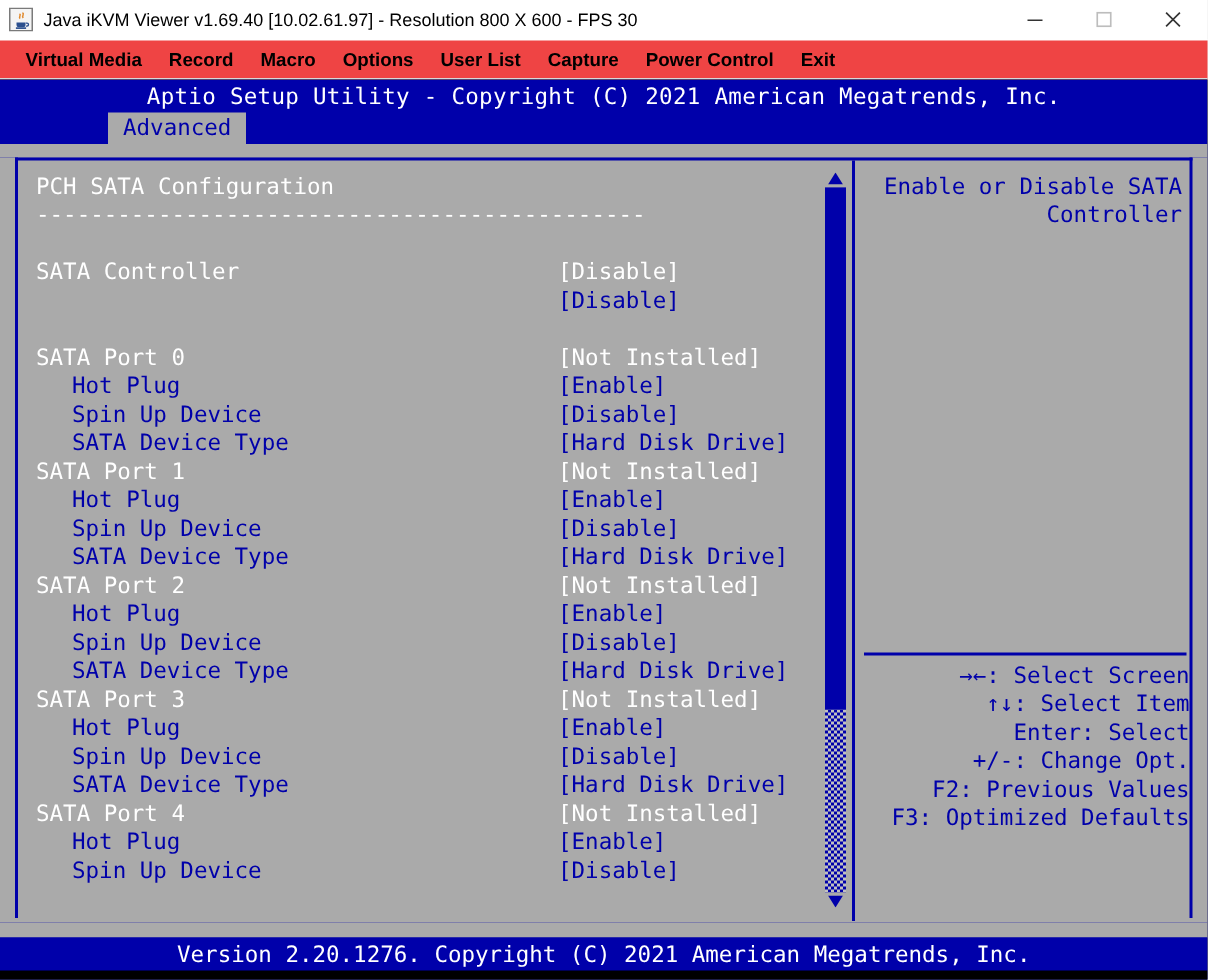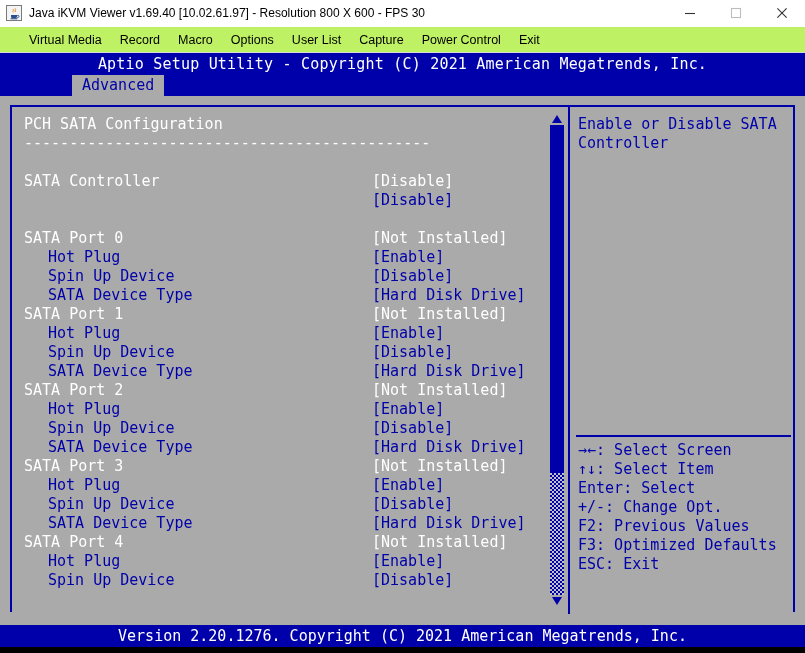--- a/index.html
+++ b/index.html
@@ -55,26 +55,27 @@
     display: flex;
     align-items: center;
     justify-content: center;
     flex: 0 0 auto;
   }
   .win-btn svg { display: block; }
 
   
   #menu-bar {
     height: 25px;
-    background: #bef264;
+    background: #ef4444;
     display: flex;
     align-items: center;
     flex: 0 0 auto;
     border-bottom: 1px solid #d8d8d8;
-    padding-left: 20px;
+    padding-left: 8px;
+    font-weight: bold;
   }
   .menu-item {
     font-size: 12.5px;
     color: #000000;
     padding: 3px 9px;
     white-space: nowrap;
     cursor: default;
   }
 
   
@@ -237,20 +238,21 @@
     background: #0000aa;
   }
 
   
   #help-column {
     position: absolute;
     left: 560px;
     top: 0;
     width: 223px;
     height: 507px;
+    text-align: right;
   }
   #help-text {
     position: absolute;
     left: 6px;
     top: 8px;
     width: 210px;
     color: #0000aa;
     font-size: 15px;
     line-height: 19px;
     white-space: pre-wrap;
@@ -412,21 +414,20 @@
           <div id="help-column">
             <div id="help-text">Enable or Disable SATA Controller</div>
             <div id="help-divider"></div>
             <div id="help-keys">
                 <div class="keyrow">→←: Select Screen</div>
                 <div class="keyrow">↑↓: Select Item</div>
                 <div class="keyrow">Enter: Select</div>
                 <div class="keyrow">+/-: Change Opt.</div>
                 <div class="keyrow">F2: Previous Values</div>
                 <div class="keyrow">F3: Optimized Defaults</div>
-                <div class="keyrow">ESC: Exit</div>
               </div>
           </div>
 
         </div>
       </div>
 
       <div id="bios-greystrip"></div>
       <div id="bios-footer">Version 2.20.1276. Copyright (C) 2021 American Megatrends, Inc.</div>
       <div id="bios-blackstrip"></div>
     </div>

